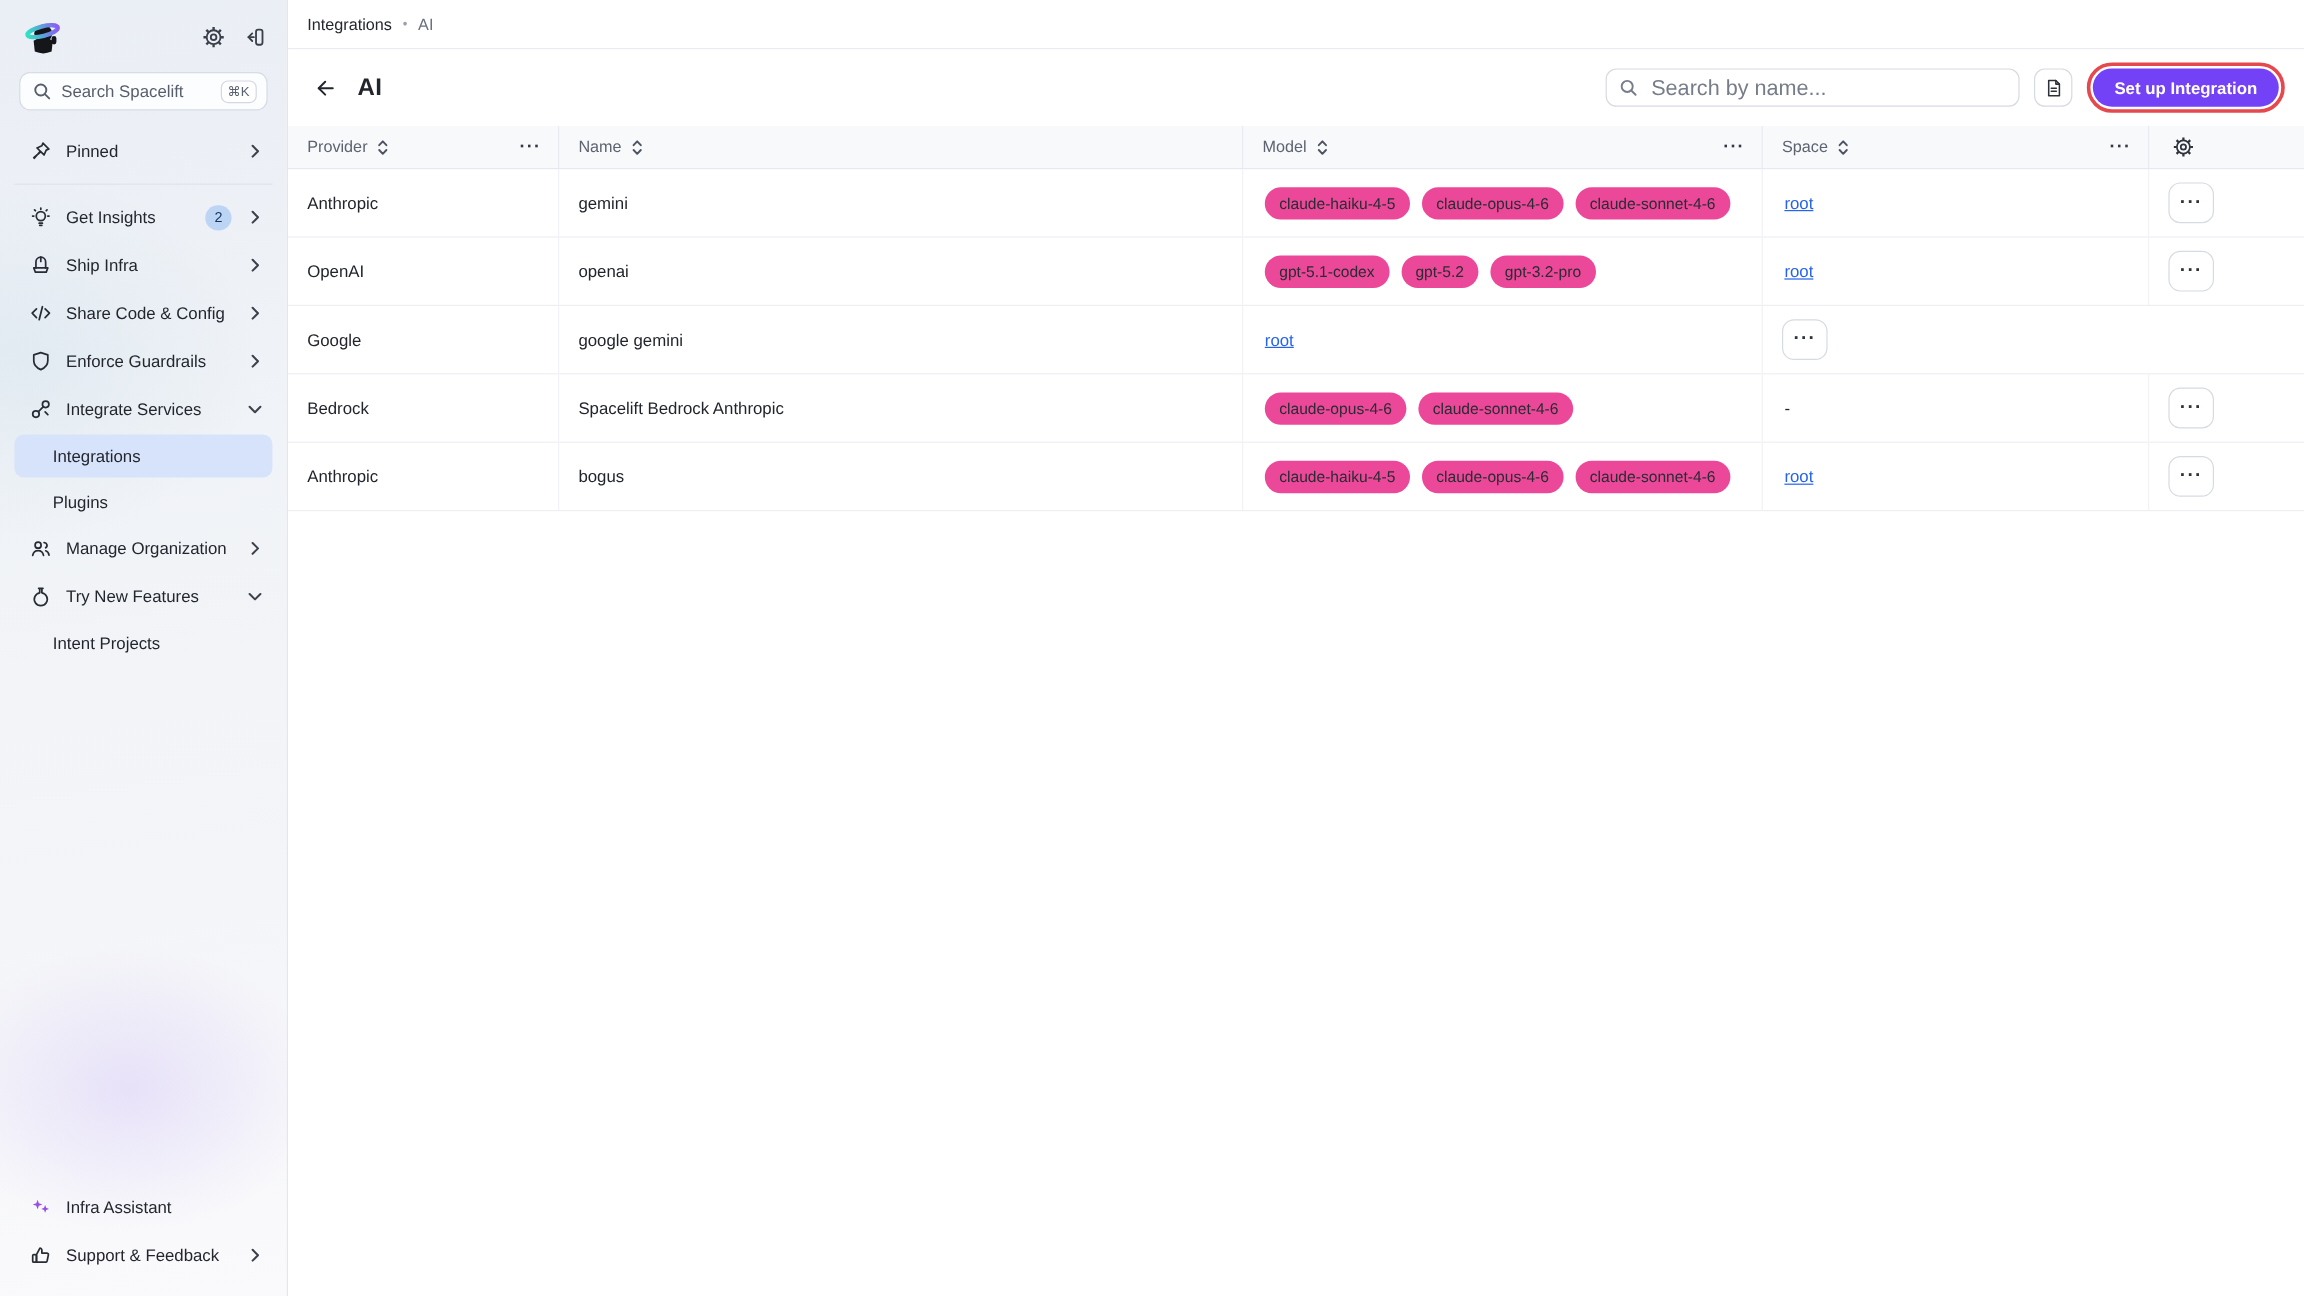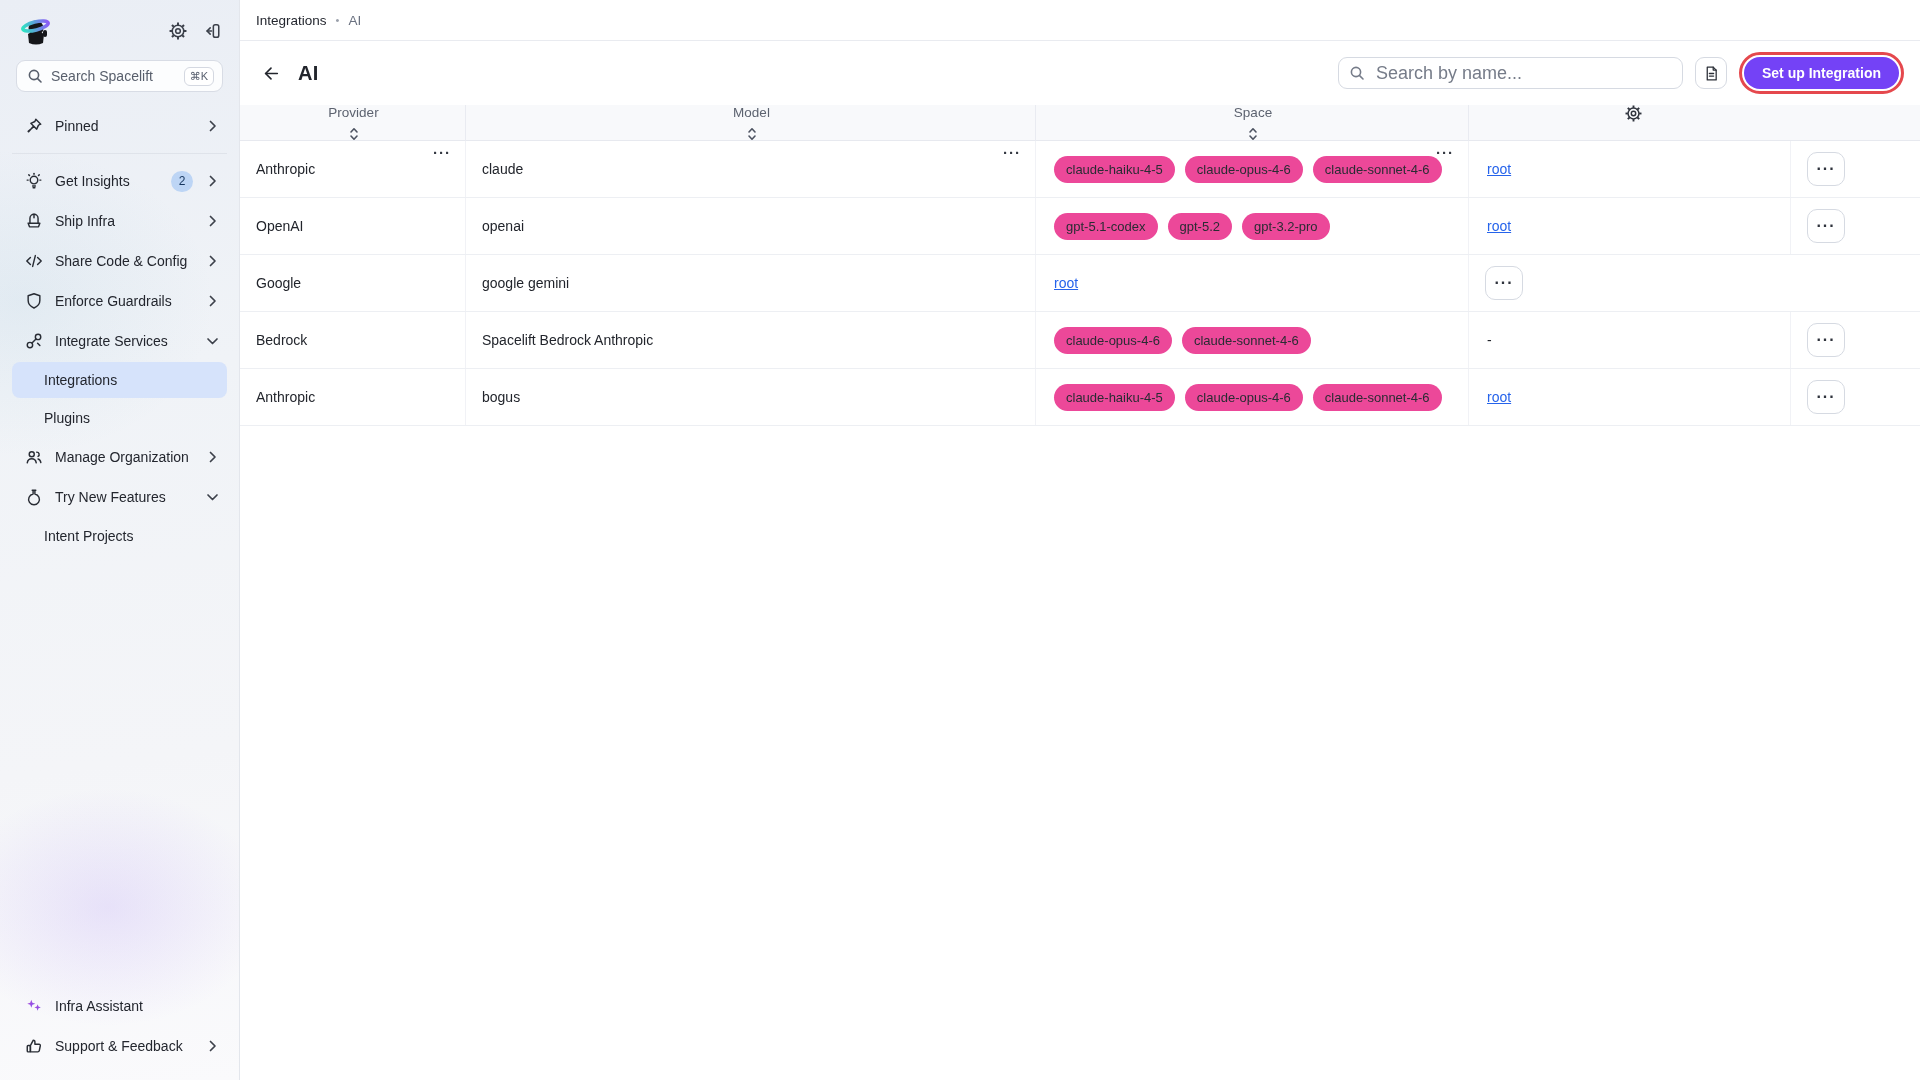--- a/index.html
+++ b/index.html
@@ -59,21 +59,21 @@
   .iconbtn { width:32px; height:32px; border:1px solid #d6dae2; border-radius:9px; background:#fff;
     display:flex; align-items:center; justify-content:center; margin-left:12px; color:#2c3038; cursor:pointer; }
   .ring { margin-left:12px; border:3px solid #e5484d; border-radius:24px; padding:2px; }
   .setup { height:32px; padding:0 18px; background:#7442f6; color:#fff; border:none;
     border-radius:17px; font-size:14px; font-weight:700; cursor:pointer; font-family:inherit; white-space:nowrap; }
 
   
   .thead,.trow { display:grid; grid-template-columns:226px 570px 433px 322px 1fr; }
   .thead { height:36px; background:#f8f9fb; border-bottom:1px solid #e7e9ef;
     color:#5d6370; font-size:13.5px; }
-  .th { display:flex; align-items:center; gap:7px; padding:0 14px 0 16px; border-right:1px solid #e9ebf1;flex-direction:column; }
+  .th { display:flex; align-items:center; gap:7px; padding:0 14px 0 16px; border-right:1px solid #e9ebf1; }
   .th:last-child { border-right:none; padding-left:20px; }
   .sortbtn { display:flex; color:#4d5361; cursor:pointer; }
   .colmenu { margin-left:auto; cursor:pointer; color:#343842; font-size:15px; font-weight:700;
     letter-spacing:1px; line-height:10px; }
   .trow { height:57px; border-bottom:1px solid #edeff3; font-size:14px; }
   .td { display:flex; align-items:center; padding-left:16px; border-right:1px solid #f1f2f6; overflow:hidden; }
   .td:last-child { border-right:none; }
   .td.models { gap:10px; padding-left:18px; }
   .chip { background:#ec4899; color:#292c33; border-radius:14px; padding:6px 12px;
     font-size:13px; white-space:nowrap; }
@@ -380,20 +380,28 @@
         <div class="th">
           <span>Provider</span>
           <span class="sortbtn">
               <svg width="12" height="14" viewBox="0 0 12 14">
                 <use href="#sort"></use>
               </svg>
             </span>
           <span class="colmenu">···</span>
         </div>
         <div class="th">
+          <span>Name</span>
+          <span class="sortbtn">
+              <svg width="12" height="14" viewBox="0 0 12 14">
+                <use href="#sort"></use>
+              </svg>
+            </span>
+        </div>
+        <div class="th">
           <span>Model</span>
           <span class="sortbtn">
               <svg width="12" height="14" viewBox="0 0 12 14">
                 <use href="#sort"></use>
               </svg>
             </span>
           <span class="colmenu">···</span>
         </div>
         <div class="th">
           <span>Space</span>
@@ -408,21 +416,21 @@
           <span style="display:flex;color:#2f333c">
             <svg width="17" height="17" viewBox="0 0 20 20">
                 <use href="#gear"></use>
               </svg>
           </span>
         </div>
       </div>
 
       <div class="trow">
         <div class="td">Anthropic</div>
-        <div class="td">claude</div>
+        <div class="td">gemini</div>
         <div class="td models">
           <span class="chip">claude-haiku-4-5</span>
           <span class="chip">claude-opus-4-6</span>
           <span class="chip">claude-sonnet-4-6</span>
         </div>
         <div class="td">
           <span class="space-link">root</span>
         </div>
         <div class="td actions">
           <button class="dotsbtn">···</button>

